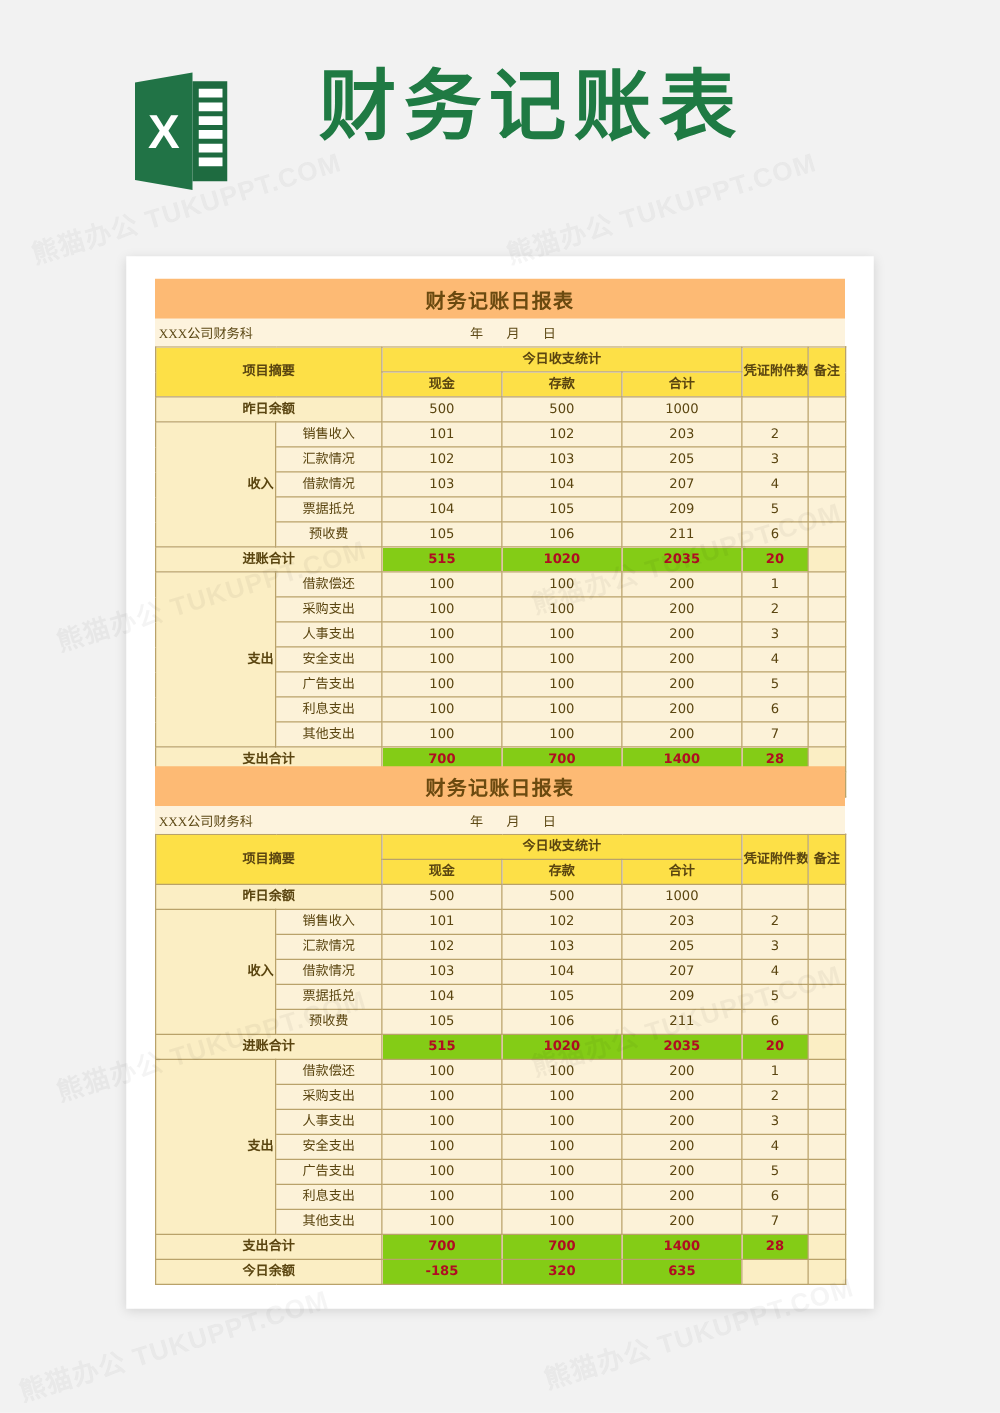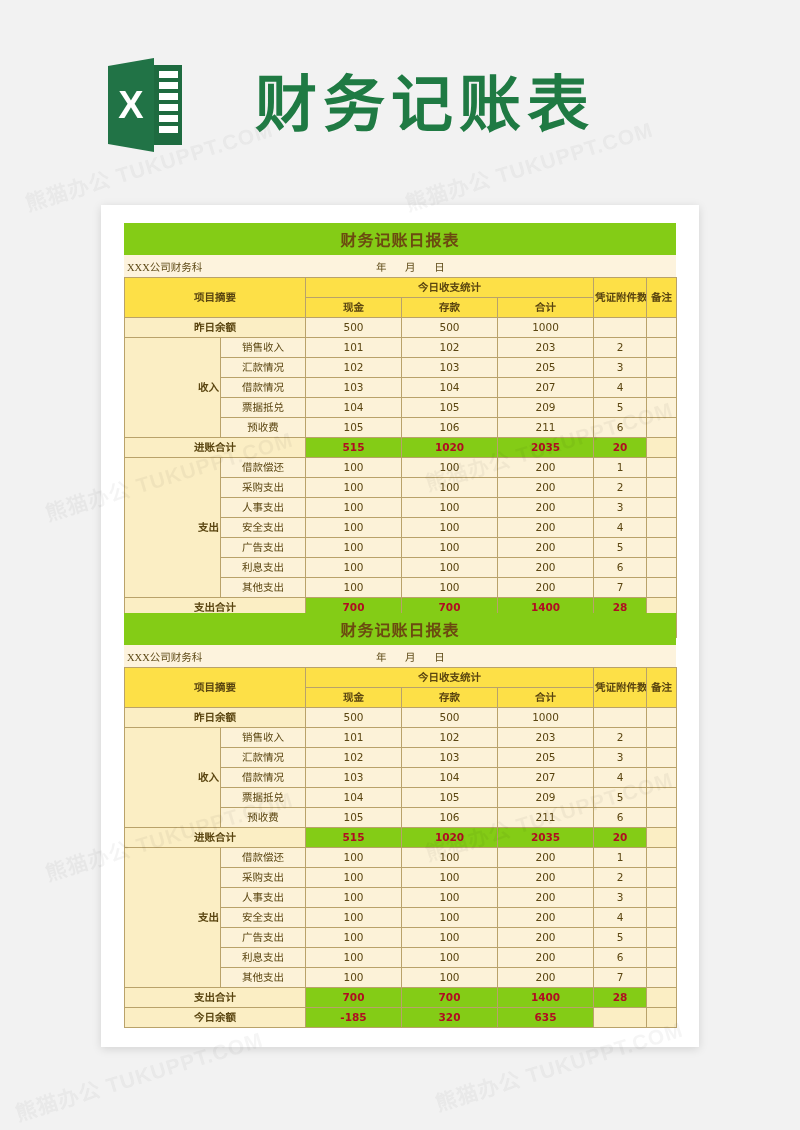--- a/index.html
+++ b/index.html
@@ -52,21 +52,20 @@
 
   .title-main {
     position: absolute;
     left: 255px; top: 54px;
     font-size: 62px;
     font-weight: 700;
     color: #1f7a43;
     letter-spacing: 6px;
     line-height: 1;
     font-family: "DejaVu Sans", "Liberation Sans", sans-serif;
-    margin-top: 20px;
   }
   .title-sub {
     position: absolute;
     left: 258px; top: 126px;
     font-size: 25px;
     font-weight: 700;
     color: #3b3b3b;
     letter-spacing: 0.5px;
     line-height: 1.2;
     font-family: "DejaVu Sans", "Liberation Sans", sans-serif;
@@ -86,21 +85,21 @@
   .report {
     position: absolute;
     left: 23px;
     width: 552px;
   }
   .report.r1 { top: 18px; }
   .report.r2 { top: 408px; }
 
   .rep-title {
     height: 32px;
-    background: #84cc16;
+    background: #fdba74;
     color: #6b4a10;
     font-size: 16px;
     font-weight: 700;
     letter-spacing: 1px;
     display: flex;
     align-items: center;
     justify-content: center;
     font-family: "DejaVu Sans", "Liberation Sans", sans-serif;
   }
   .rep-meta {

